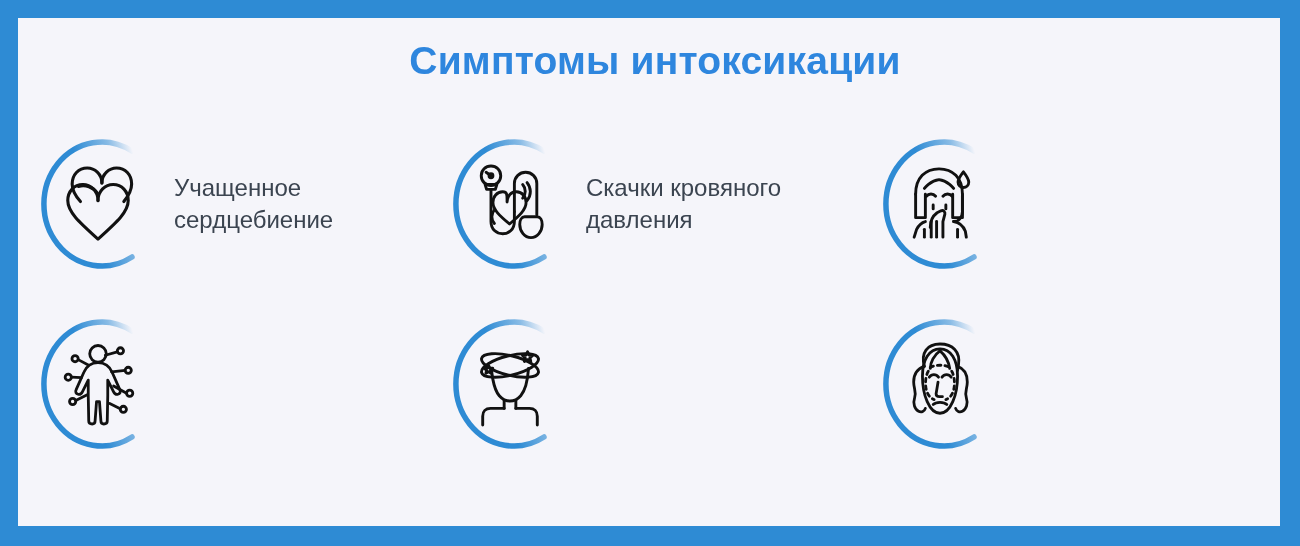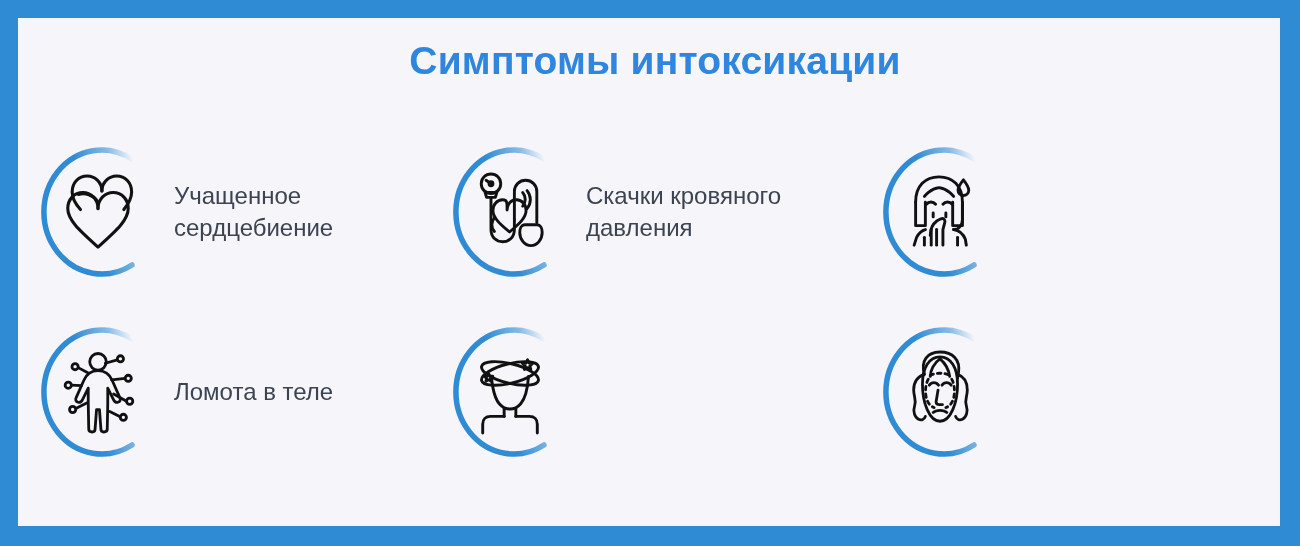--- a/index.html
+++ b/index.html
@@ -33,21 +33,21 @@
     font-size: 39px;
     font-weight: bold;
     color: #2E86DE;
     letter-spacing: 0.2px;
     line-height: 1.1;
     white-space: nowrap;
     margin-left: 6px;
   }
   #grid {
     position: absolute;
-    top: 104px;
+    top: 96px;
     left: 18px;
     width: 1224px;
     display: grid;
     grid-template-columns: 412px 430px 382px;
     grid-template-rows: 180px 180px;
     align-items: center;
   }
   .symptom {
     display: flex;
     flex-direction: row;
@@ -213,21 +213,20 @@
             <circle cx="9.5" cy="37" r="3.2"></circle>
             <path d="M12.7 37 L23 37.5"></path>
             <circle cx="72.5" cy="53.5" r="3.2"></circle>
             <path d="M69.3 53.5 L56 46"></path>
             <circle cx="14" cy="62" r="3.2"></circle>
             <path d="M17.2 61 L29 55"></path>
             <circle cx="66" cy="70" r="3.2"></circle>
             <path d="M62.8 69.5 L52 64"></path>
           </svg>
         </div>
-        <div class="sym-label">Ломота в теле</div>
       </div>
 
       <div class="symptom row2">
         <div class="ring-wrap">
           <svg class="ring-svg" viewBox="0 0 124 150">
             <defs>
               <linearGradient id="rg5" x1="0" y1="0.45" x2="1" y2="0.05">
                 <stop offset="0.42" stop-color="#2E8BD4" stop-opacity="1"></stop>
                 <stop offset="0.78" stop-color="#2E8BD4" stop-opacity="0.55"></stop>
                 <stop offset="1" stop-color="#2E8BD4" stop-opacity="0"></stop>

